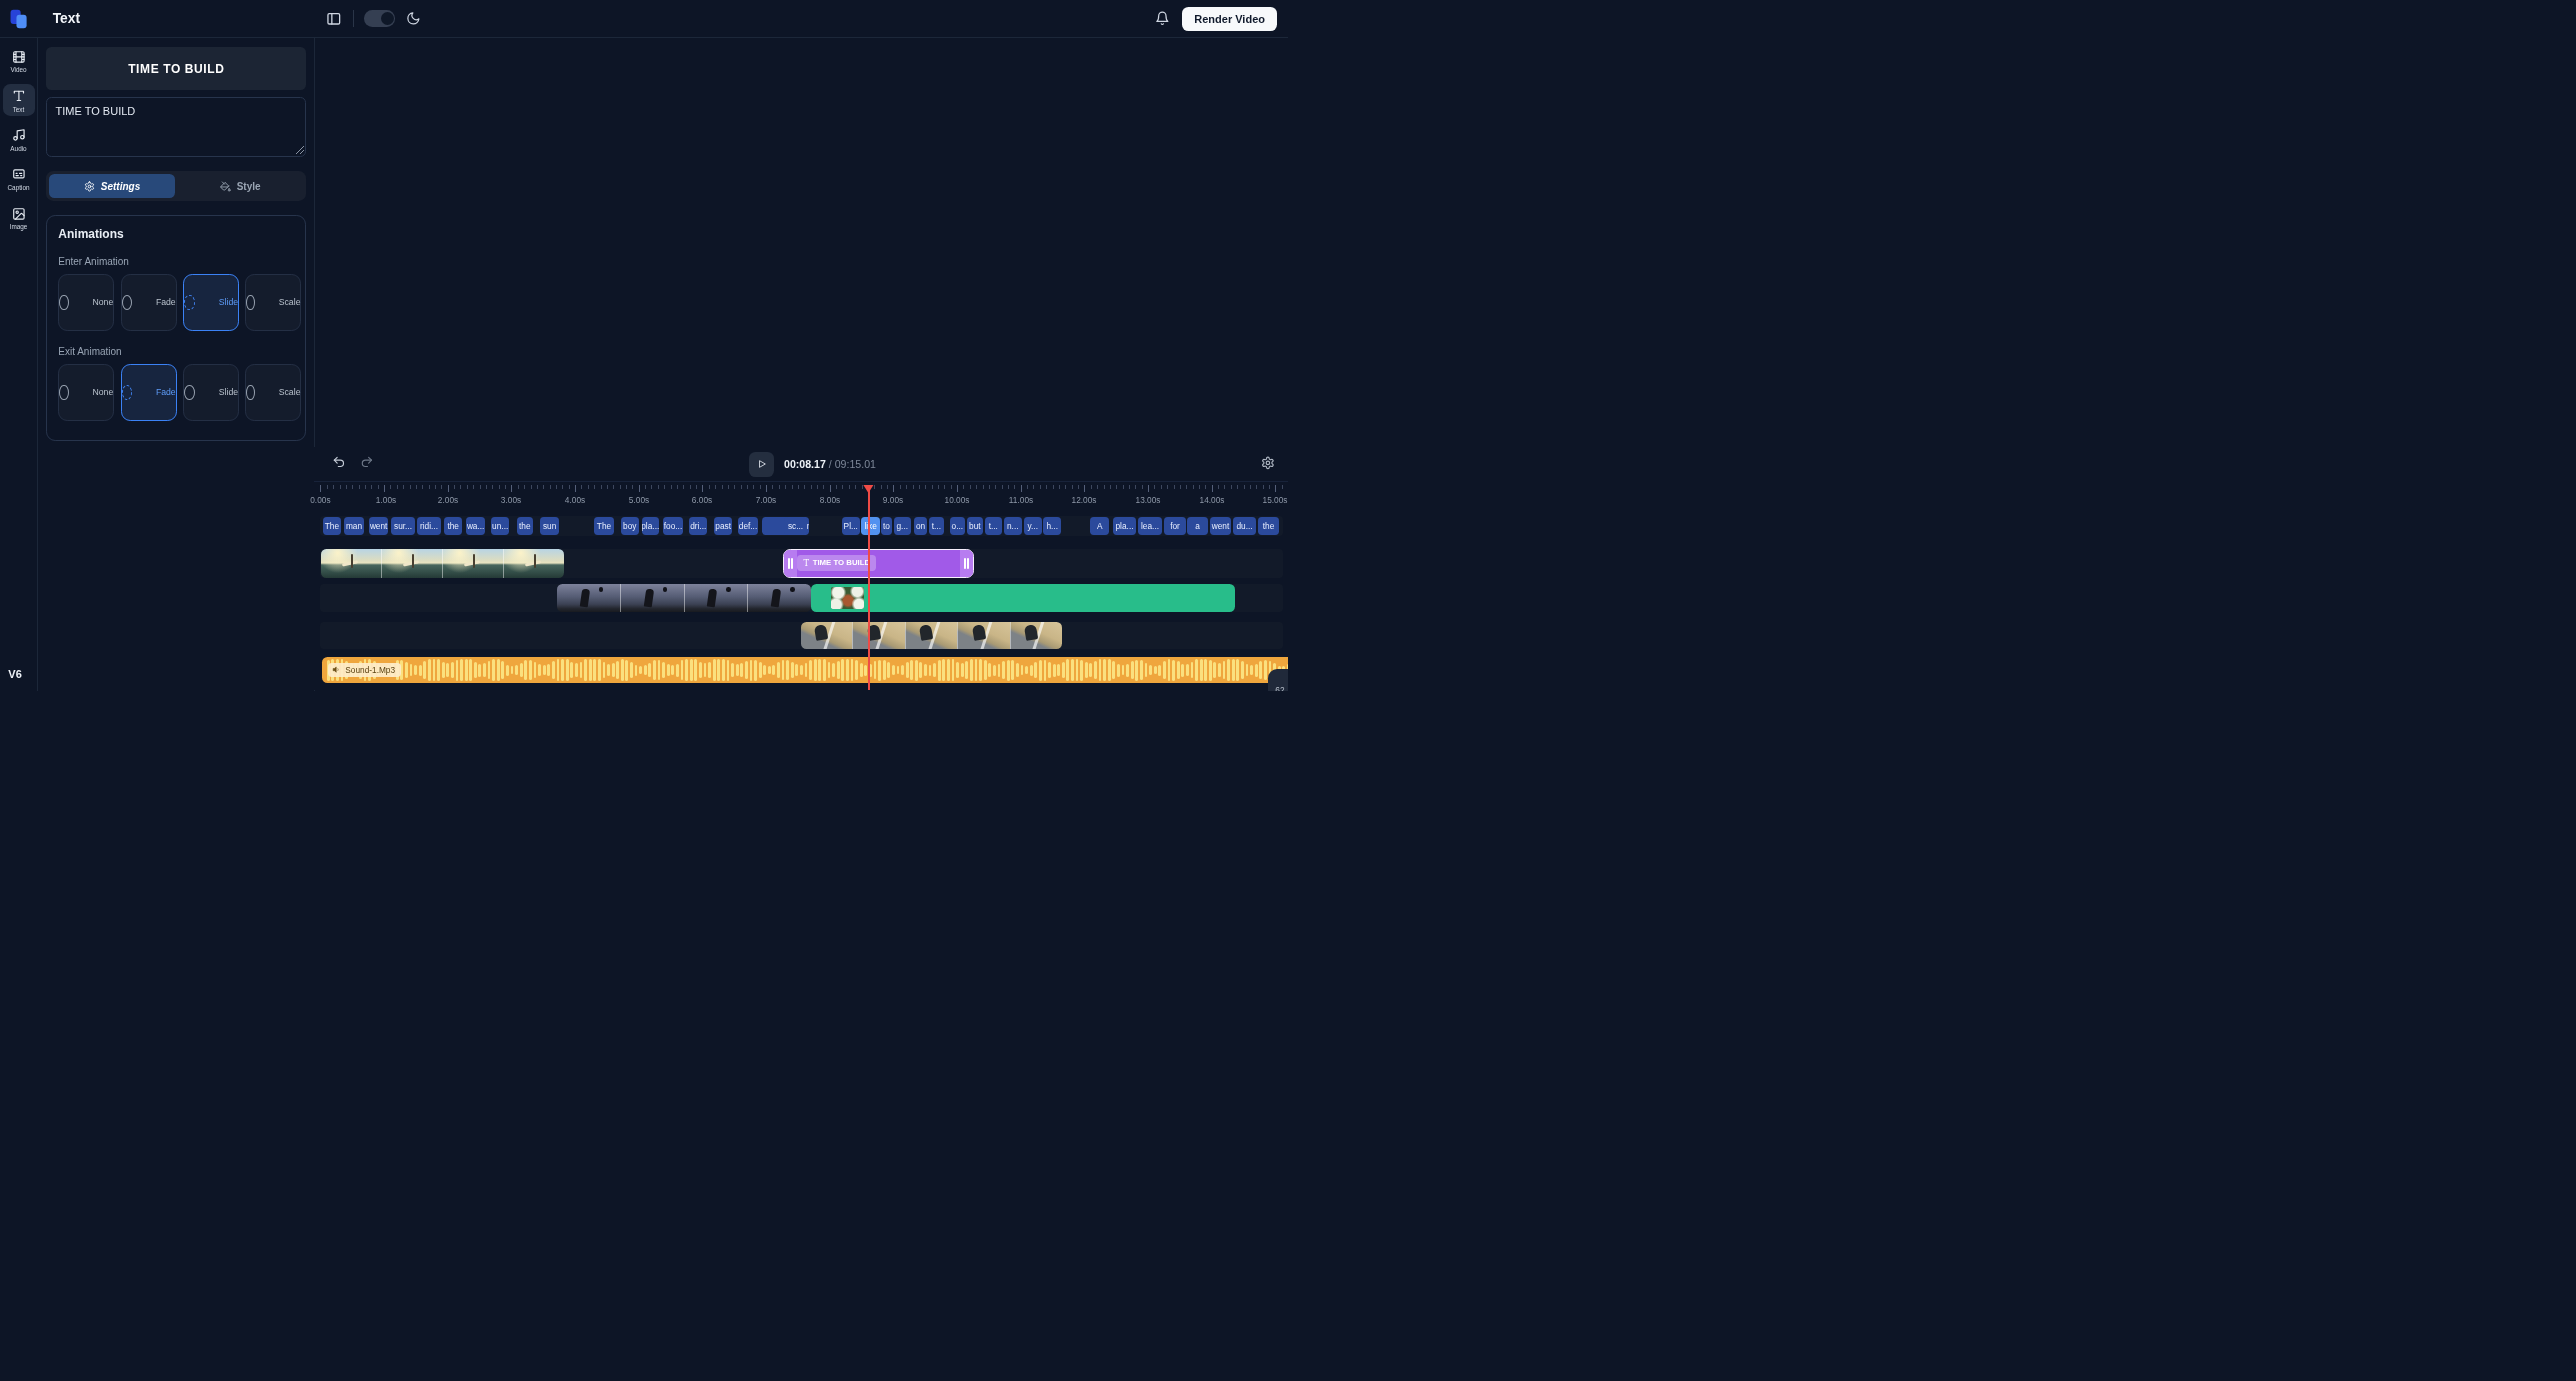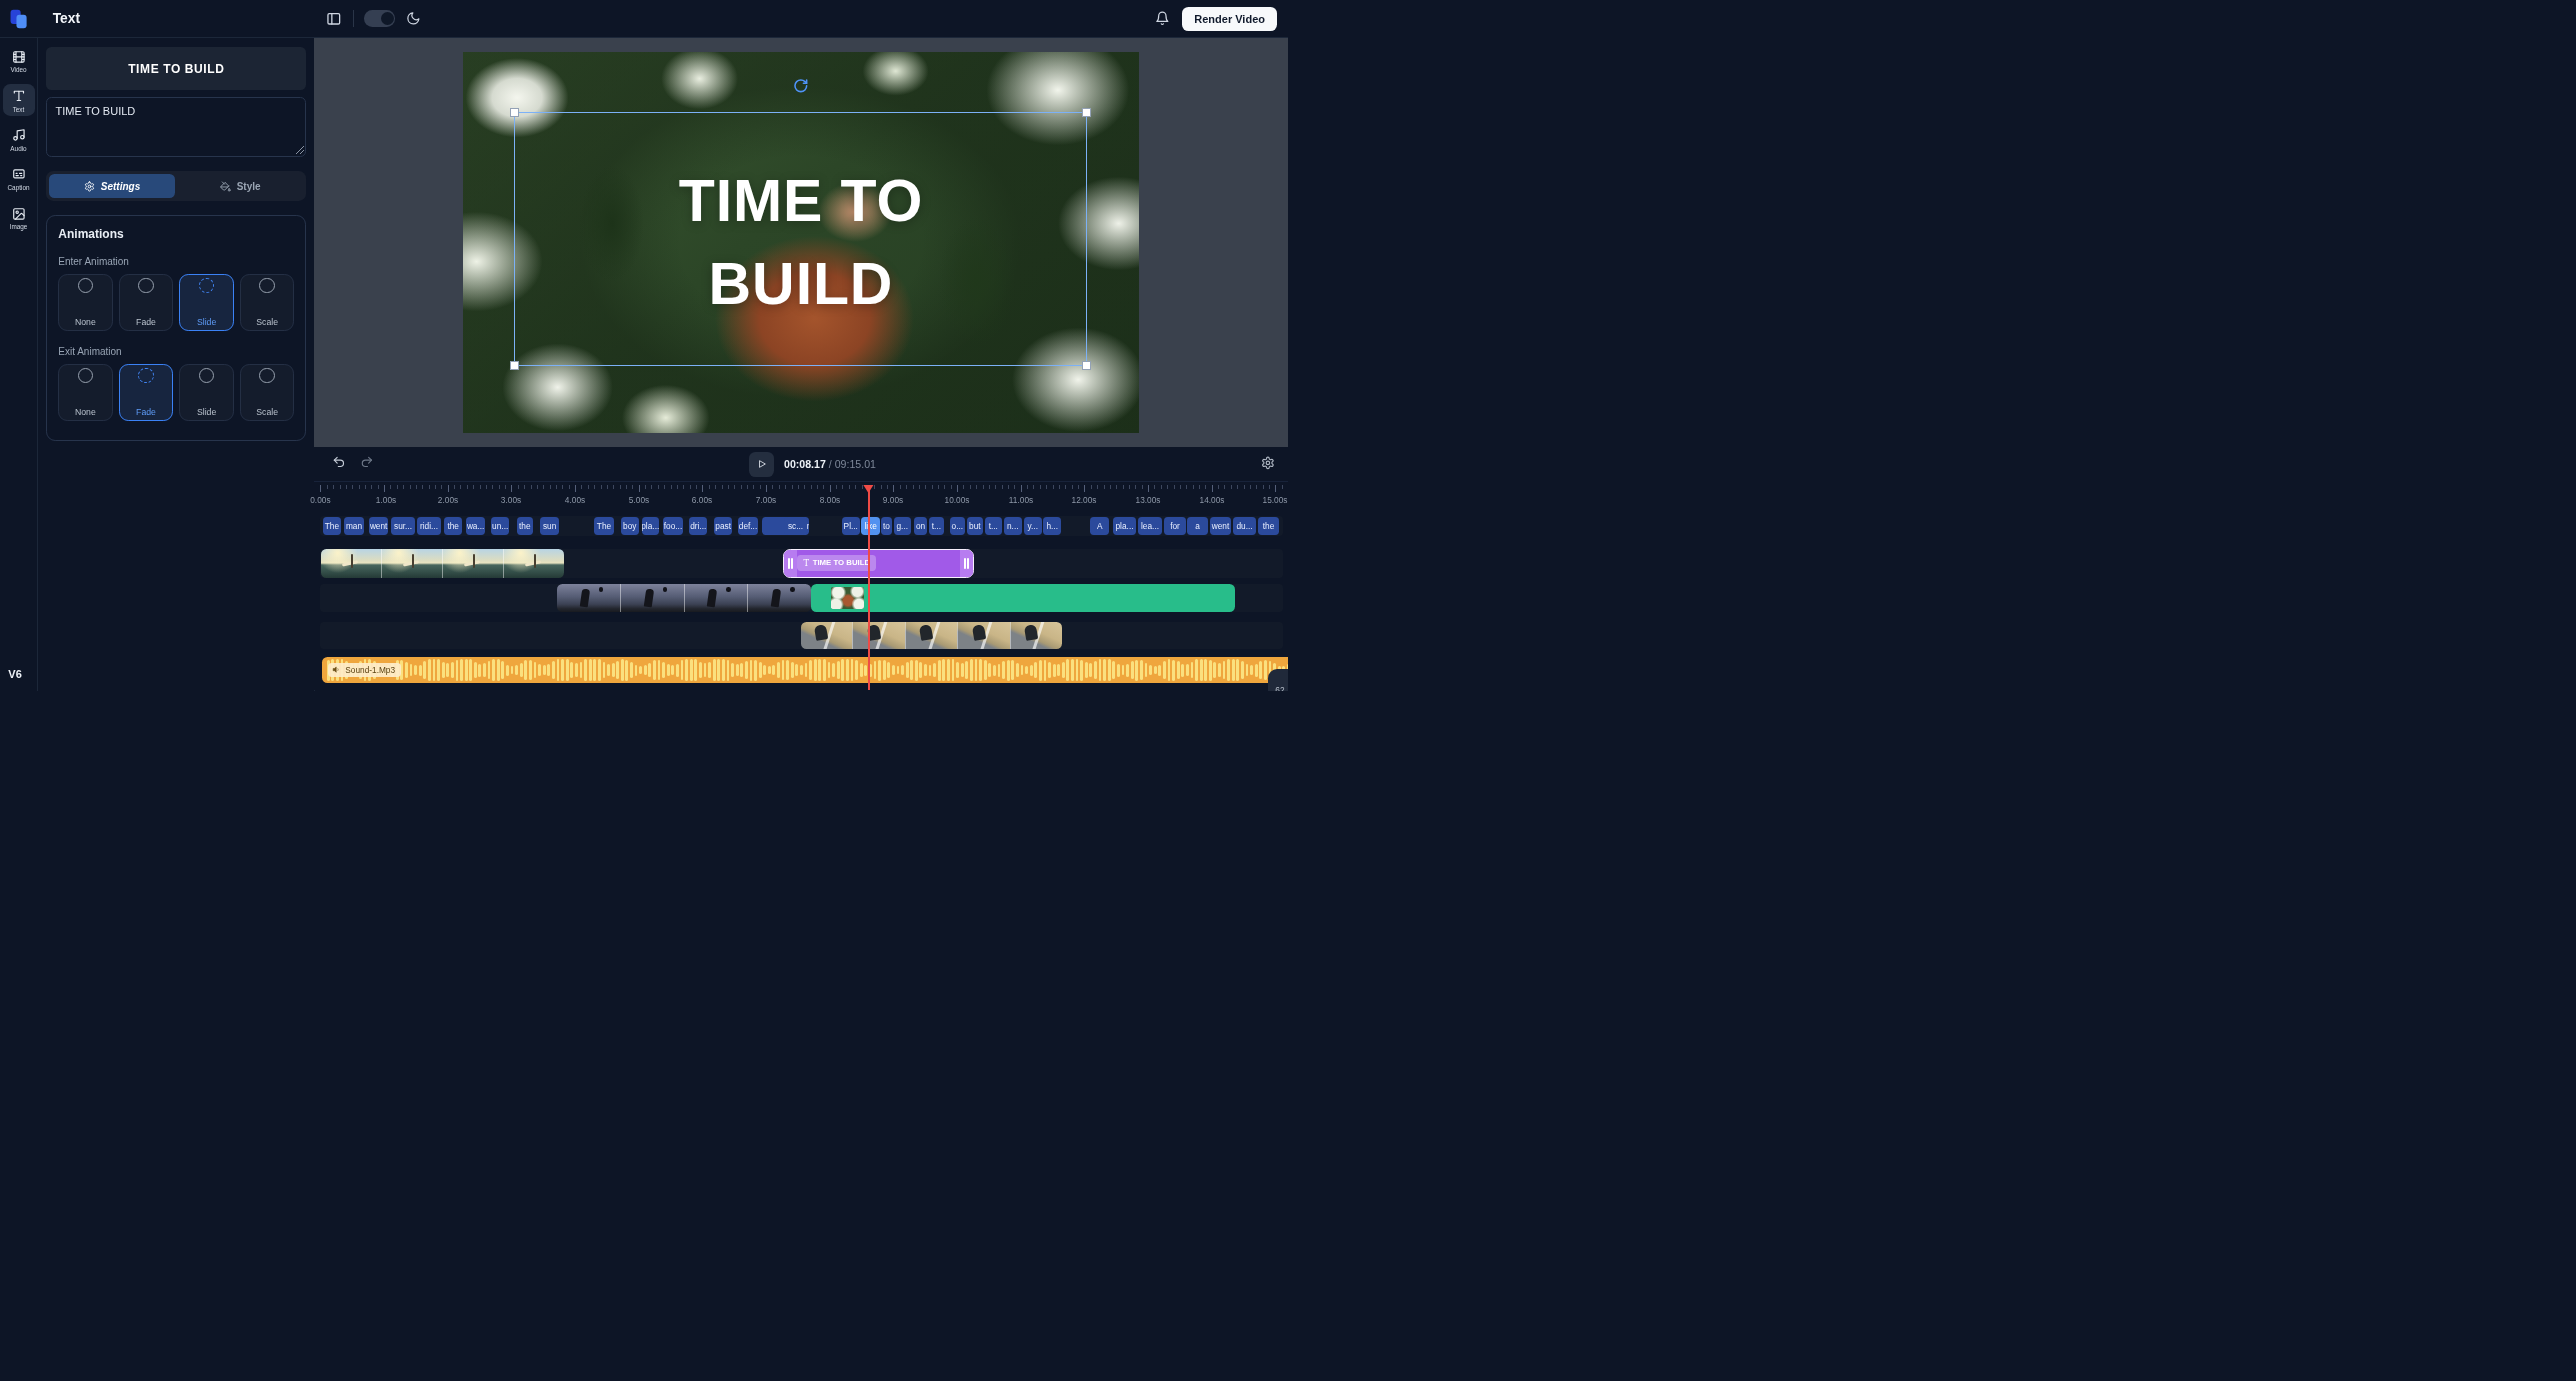--- a/index.html
+++ b/index.html
@@ -47,21 +47,21 @@
     border-radius:7.3px; display:flex; padding:2.8px; gap:1.8px; }
   .tab { flex:1; border-radius:5.5px; display:flex; align-items:center; justify-content:center; gap:5.5px;
     font-size:10px; font-weight:600; color:#9aa5b3; cursor:pointer; }
   .tab.active { background:#28497a; color:#fff;font-style:italic; }
   #anim-card { position:absolute; left:8.3px; top:177px; width:260px; height:226px;
     border:0.9px solid #27344c; border-radius:9.2px; padding:11px; }
   #anim-heading { font-size:12px; font-weight:700; color:#e8edf4; }
   .anim-group-label { font-size:10px; color:#98a4b4; margin-top:14.7px; margin-bottom:7.3px; }
   .anim-row { display:flex; gap:6.4px; }
   .anim-opt { width:56px; height:57px; border-radius:9.2px; background:#141c2c; border:0.9px solid #242f44;
-    display:flex; flex-direction:column; align-items:center; justify-content:center; gap:24px; cursor:pointer; }
+    display:flex; flex-direction:row; align-items:center; justify-content:center; gap:24px; cursor:pointer; }
   .anim-opt .circ { width:15.6px; height:15.6px; border-radius:50%; border:1.4px solid #97a1af; }
   .anim-opt .alabel { font-size:8.7px; color:#b9c2cd; }
   .anim-opt.selected { border:1.8px solid #3b82f6; background:#17253f; }
   .anim-opt.selected .circ { border:1.4px dashed #4285f4; }
   .anim-opt.selected .alabel { color:#5e9bf6; }
 
   
   #stage { position:absolute; left:314px; top:38px; width:974px; height:410px; background:#3a414d; }
   #video-frame { position:absolute; left:149px; top:13.8px; width:676px; height:381px; overflow:hidden;
     background-color:#324d2c;
@@ -337,39 +337,20 @@
             <span class="alabel">Slide</span>
           </div>
           <div class="anim-opt">
             <span class="circ"></span>
             <span class="alabel">Scale</span>
           </div>
         </div>
     </div>
   </div>
 
-  <div id="stage">
-    <div id="video-frame"></div>
-    <div id="overlay-text">
-      <div>TIME TO</div>
-      <div>BUILD</div>
-    </div>
-    <div id="rotate-handle">
-      <svg width="15.6" height="15.6" viewBox="0 0 24 24" fill="none" stroke="currentColor" stroke-width="2.4" stroke-linecap="round" stroke-linejoin="round">
-        <path d="M21 12a9 9 0 1 1-9-9c2.52 0 4.85 1 6.5 2.6L21 8"></path>
-          <path d="M21 3v5h-5"></path>
-      </svg>
-    </div>
-    <div id="selection-box">
-      <span class="handle h-tl"></span>
-      <span class="handle h-tr"></span>
-      <span class="handle h-bl"></span>
-      <span class="handle h-br"></span>
-    </div>
-  </div>
 
   <div id="timeline">
     <div id="playbar">
       <span id="undo-btn">
         <svg width="13.8" height="13.8" viewBox="0 0 24 24" fill="none" stroke="currentColor" stroke-width="2" stroke-linecap="round" stroke-linejoin="round">
           <path d="M9 14 4 9l5-5"></path>
             <path d="M4 9h10.5a5.5 5.5 0 0 1 0 11H11"></path>
         </svg>
       </span>
       <span id="redo-btn">

